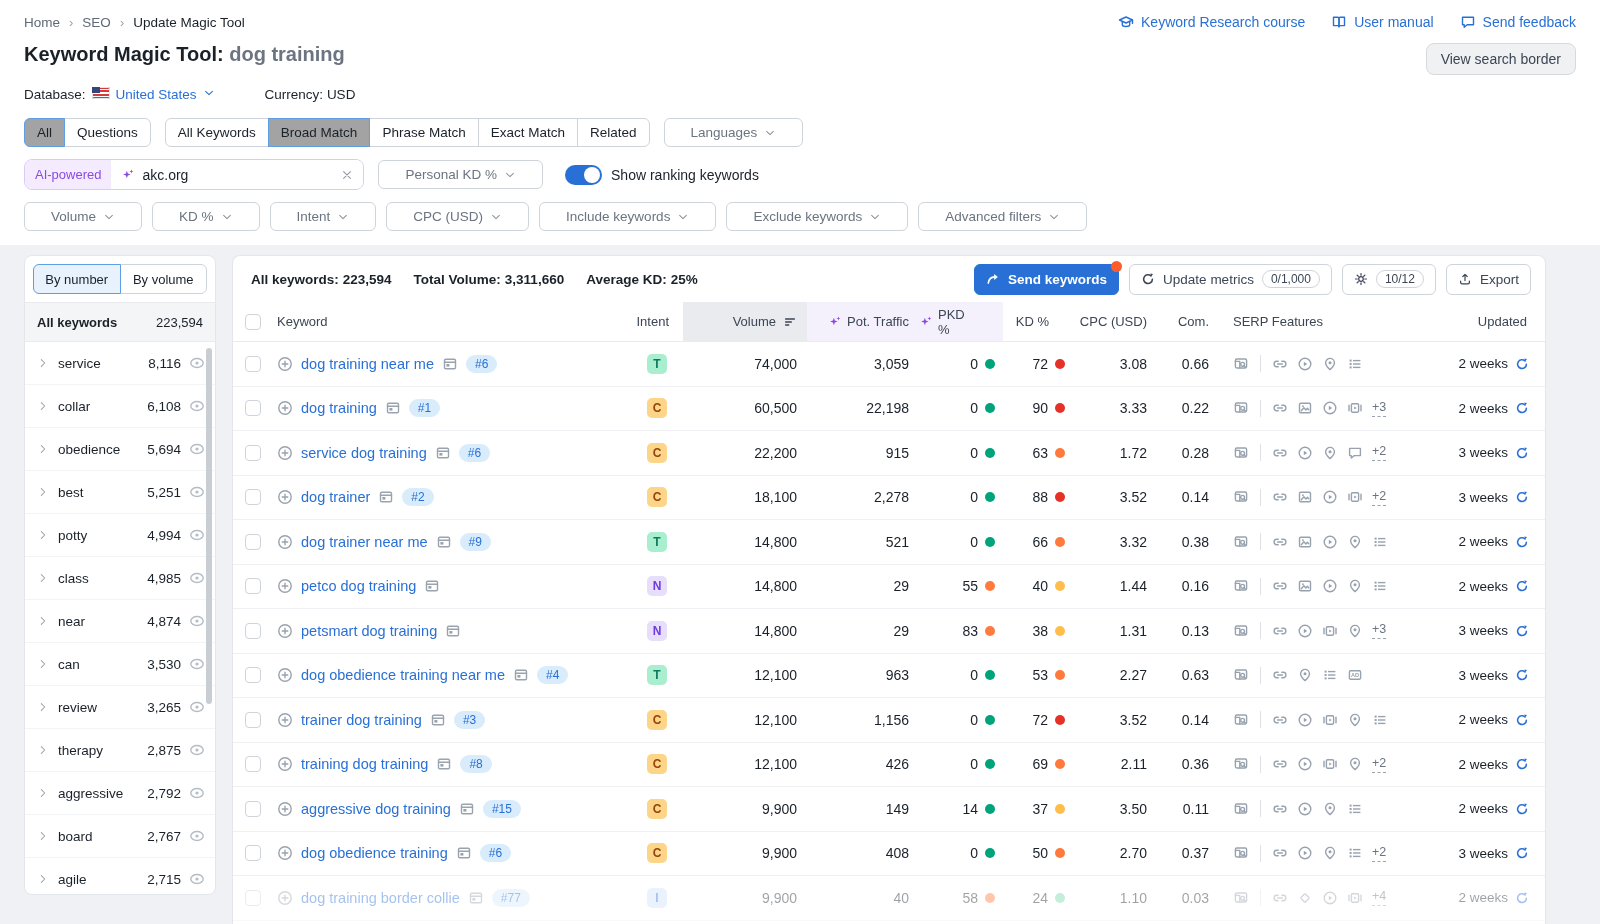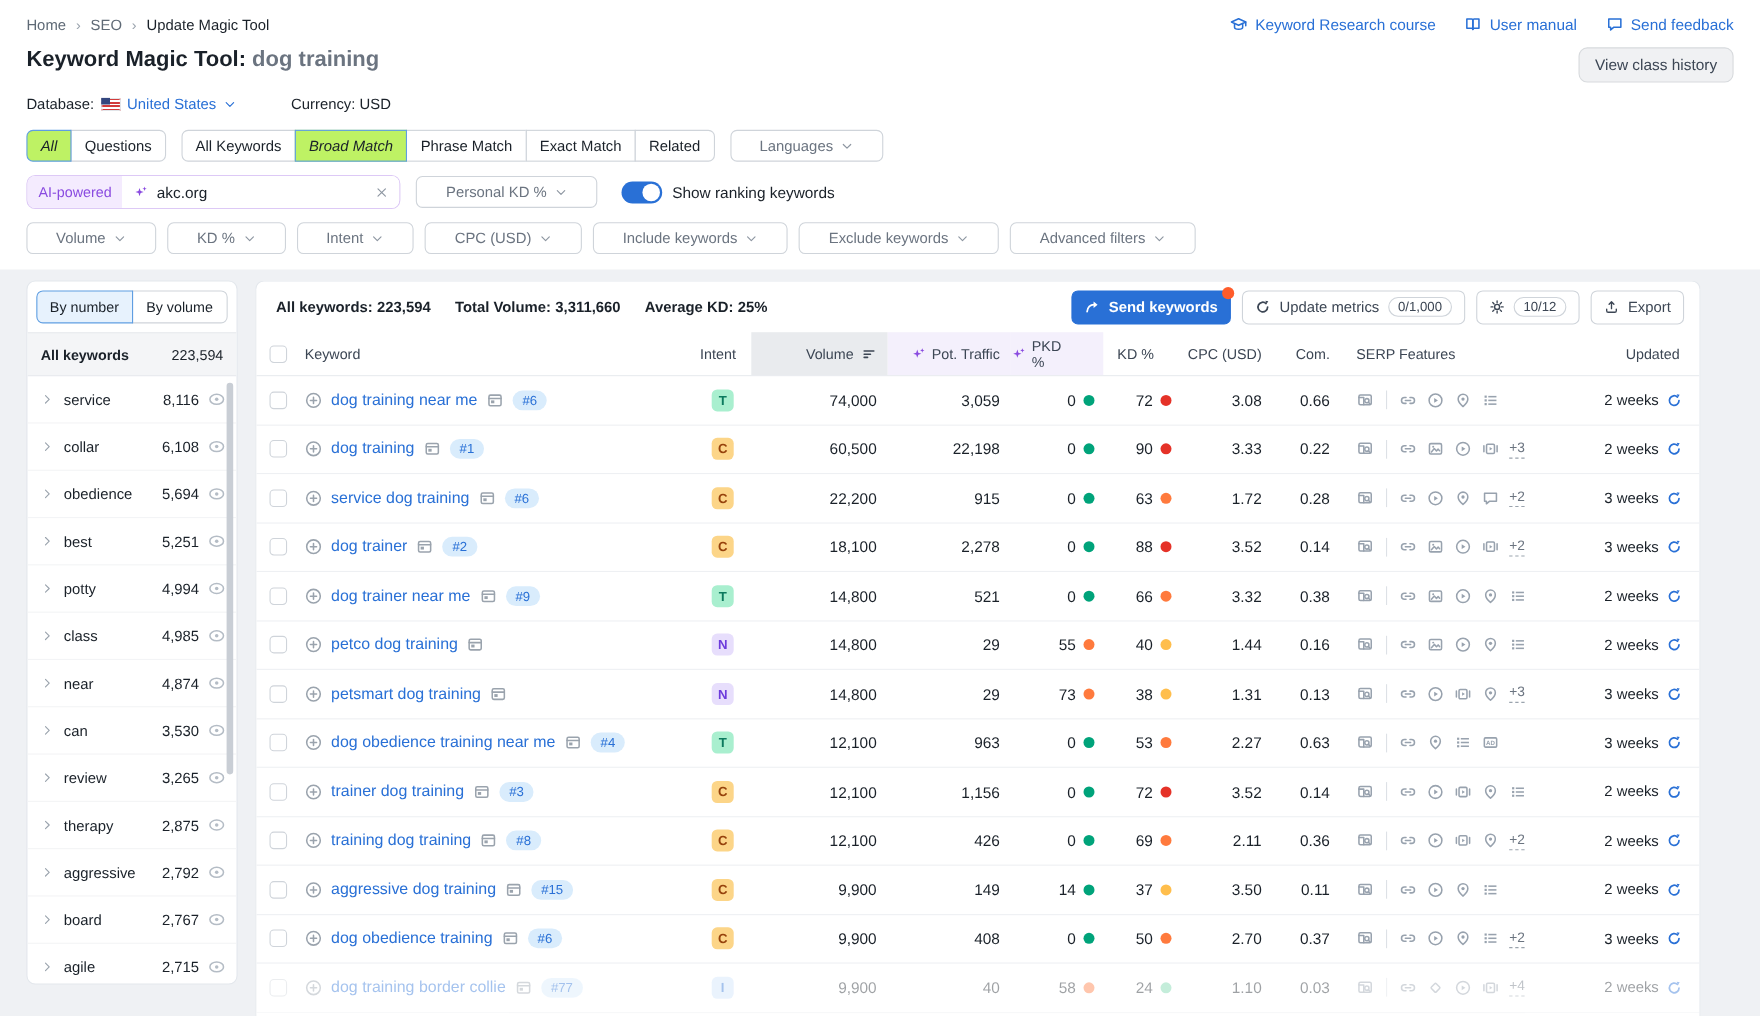--- a/index.html
+++ b/index.html
@@ -18,35 +18,35 @@
   .crumb.current { color:#1a2129; }
   .crumb-sep { color:#9aa3ad; font-size:13px; }
   .top-links { display:flex; align-items:center; gap:26px; }
   .top-link { display:inline-flex; align-items:center; gap:7px; color:#2970d6; font-size:14px; cursor:pointer; }
   .top-link .icon { color:#2970d6; }
   .top-row2 { display:flex; justify-content:space-between; align-items:flex-start; margin-top:13px; }
   .page-title { font-size:20px; font-weight:bold; color:#1a2129; }
   .page-title .query { color:#6b7480; font-weight:bold; }
   .btn-history { background:#f0f1f3; border:1px solid #d7dadd; border-radius:8px; padding:7px 14px; font-size:14px; color:#3c4654; cursor:pointer; font-family:inherit; }
   .meta-row { display:flex; align-items:center; gap:6px; margin-top:12px; font-size:13.5px; color:#1a2129; }
-  .db-select { display:inline-flex; align-items:center; gap:6px; color:#2970d6; cursor:pointer; }
+  .db-select { display:inline-flex; gap:6px; color:#2970d6; cursor:pointer; }
   .flag-us { width:18px; height:12px; border-radius:2px; background:repeating-linear-gradient(#d23b3b 0 1.7px,#fff 1.7px 3.4px); position:relative; box-shadow:0 0 0 1px #e2e5e9 inset; }
   .flag-us::before { content:""; position:absolute; left:0; top:0; width:8px; height:6px; background:#33477f; }
   .db-select .icon { color:#2970d6; }
   .currency { margin-left:44px; }
 
   
   .filters { padding:16px 24px 14px 24px; background:#fff; }
   .tabs-row { display:flex; align-items:center; gap:14px; }
   .seg { display:inline-flex; }
   .mtab { border:1px solid #cfd4da; background:#fff; color:#1a2129; font-size:13.5px; padding:0 12px; height:29px; margin-left:-1px; cursor:pointer; font-family:inherit; position:relative; }
   .seg .mtab:first-child { border-radius:6px 0 0 6px; margin-left:0; }
   .seg .mtab:last-child { border-radius:0 6px 6px 0; }
   .seg .mtab:only-child { border-radius:6px; }
-  .mtab.active { background:#bef264; border-color:#5f9ee2; z-index:2;font-style:italic; }
+  .mtab.active { background:#a3a3a3; border-color:#5f9ee2; z-index:2; }
   .dd { display:inline-flex; align-items:center; gap:7px; border:1px solid #cfd4da; background:#fff; border-radius:6px; height:29px; padding:0 26px; color:#6b7480; font-size:13.5px; cursor:pointer; font-family:inherit; }
   .dd .icon { color:#8d96a1; }
   .search-row { display:flex; align-items:center; gap:14px; margin-top:12px; }
   .ai-wrap { display:inline-flex; align-items:stretch; border:1px solid #ddc9f6; border-radius:8px; overflow:hidden; height:31px; }
   .ai-chip { display:flex; align-items:center; padding:0 10px; background:#f4ebfe; color:#8a4be0; font-size:13px; }
   .ai-input { display:flex; align-items:center; gap:7px; background:#fff; padding:0 10px; width:252px; }
   .ai-input .sparkle { color:#8a4be0; }
   .ai-input input { border:none; outline:none; flex:1; font-size:14px; color:#1a2129; font-family:inherit; background:transparent; }
   .ai-clear { color:#8d96a1; cursor:pointer; }
   .toggle-wrap { display:inline-flex; align-items:center; gap:9px; margin-left:8px; }
@@ -172,21 +172,21 @@
           </span>
         <span>Send feedback</span>
       </span>
     </div>
   </div>
   <div class="top-row2">
     <div class="page-title">
       <span>Keyword Magic Tool:</span>
       <span class="query">dog training</span>
     </div>
-    <button class="btn-history">View class history</button>
+    <button class="btn-history">View search border</button>
   </div>
   <div class="meta-row">
     <span>Database:</span>
     <span class="db-select">
       <span class="flag-us"></span>
       <span>United States</span>
       <span class="icon icon-12">
           <svg xmlns="http://www.w3.org/2000/svg" viewBox="0 0 16 16" fill="none" stroke="currentColor" stroke-width="1.4" stroke-linecap="round" stroke-linejoin="round">
             <path d="M3.5 5.8 8 10.3l4.5-4.5"></path>
           </svg>
@@ -1203,21 +1203,21 @@
               </svg>
             </span>
 
     </div>
     <div class="c-intent">
             <span class="intent-badge" style="background: rgb(231, 222, 252); color: rgb(109, 59, 220);">N</span>
           </div>
     <div class="c-num c-vol">14,800</div>
     <div class="c-num c-traffic">29</div>
     <div class="c-num c-pkd">
-      <span>73</span>
+      <span>83</span>
       <span class="dot" style="background: rgb(255, 122, 61);"></span>
     </div>
     <div class="c-num c-kd">
       <span>38</span>
       <span class="dot" style="background: rgb(255, 190, 76);"></span>
     </div>
     <div class="c-num c-cpc">1.31</div>
     <div class="c-num c-com">0.13</div>
     <div class="c-serp">
       <span class="icon serp-open">

